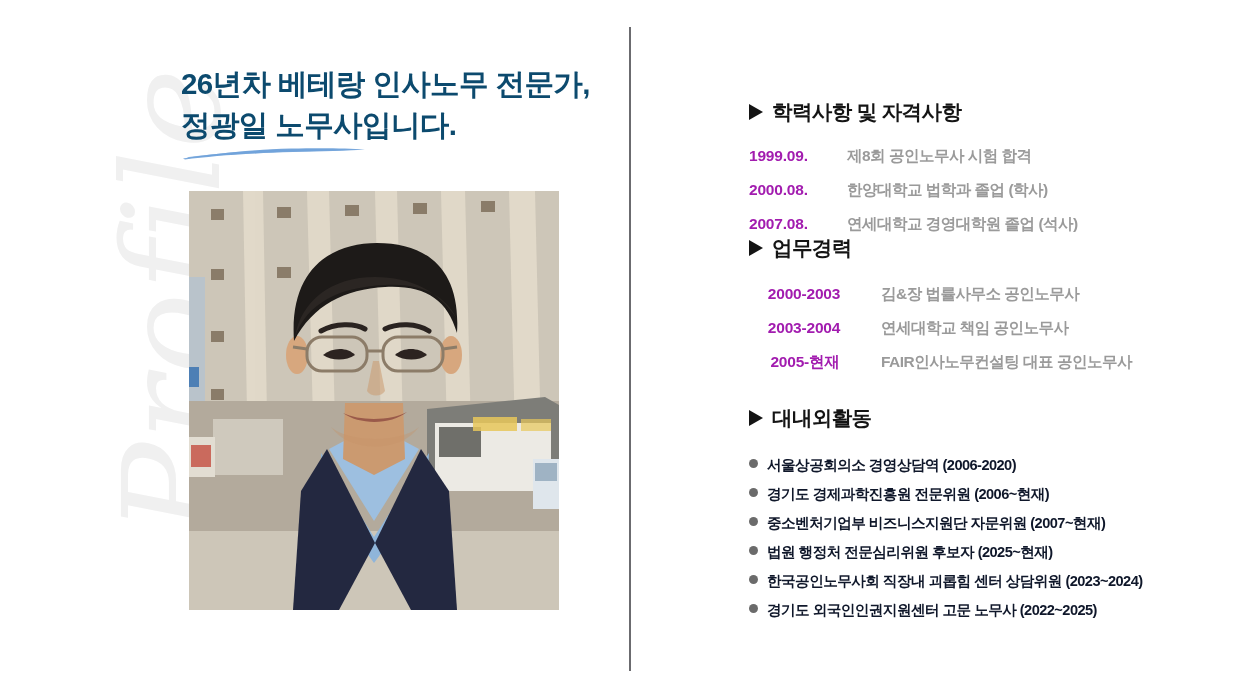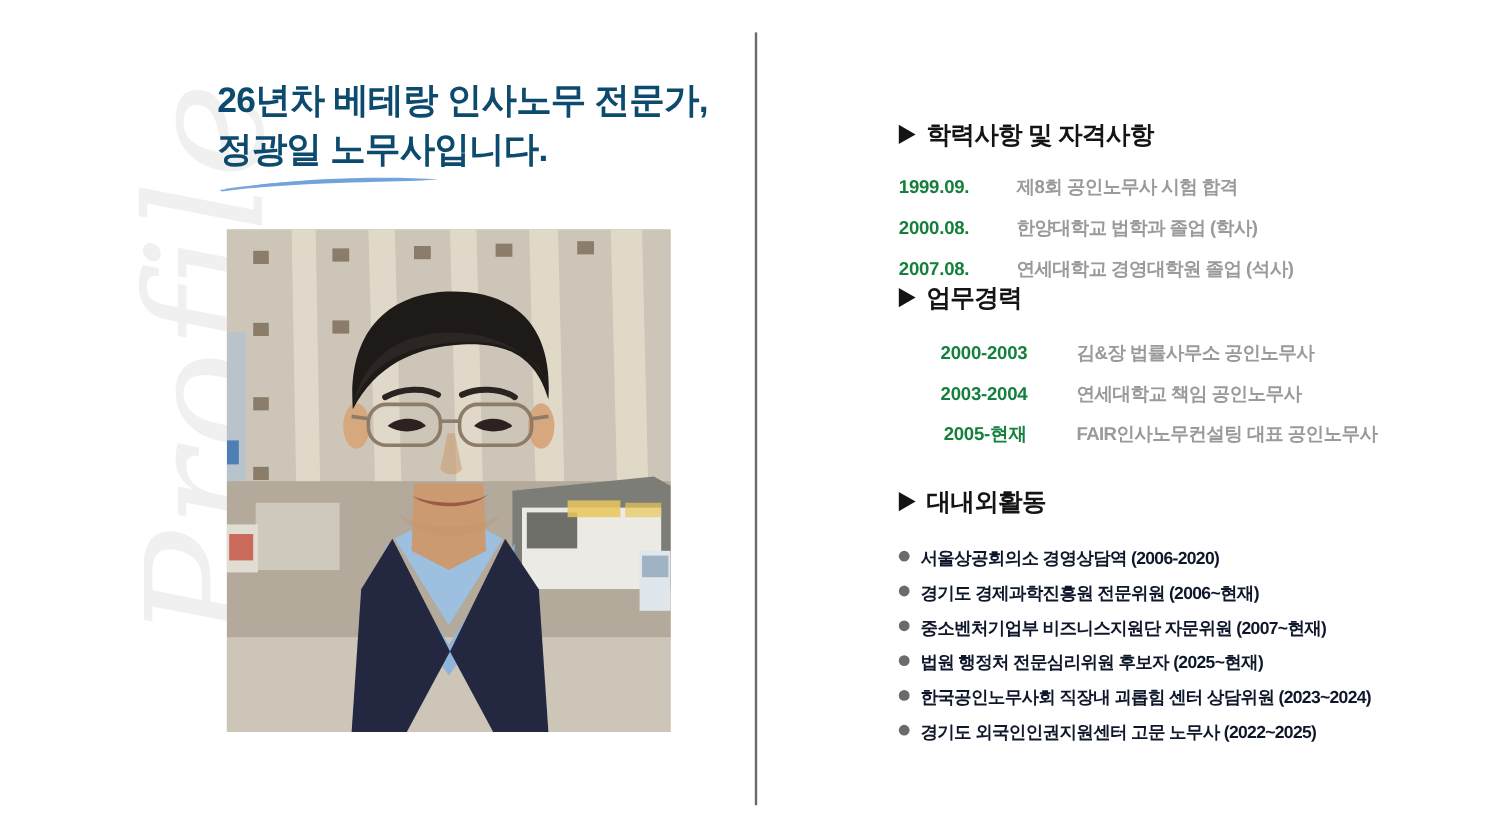--- a/index.html
+++ b/index.html
@@ -127,38 +127,38 @@
   .rows { margin-top: 20px; }
 
   .row {
     display: flex;
     align-items: baseline;
     white-space: nowrap;
   }
   .row .when {
     font-size: 15.5px;
     font-weight: 700;
-    color: #15803d;
+    color: #a21caf;
     letter-spacing: -0.2px;
     flex: 0 0 auto;
   }
   .row .what {
     font-size: 15.5px;
     font-weight: 700;
     color: #9a9a9a;
     letter-spacing: -0.5px;
   }
 
   
   .edu .row { height: 34px; }
   .edu .row .when { width: 92px; }
   .edu .row .what { margin-left: 6px; }
 
   
-  .career .rows { margin-top: 22px; margin-left: 16px; }
+  .career .rows { margin-top: 22px; }
   .career .row { height: 34px; }
   .career .row .when { width: 110px; }
   .career .row .what { margin-left: 22px; }
   .career .row.shift .when { padding-left: 2px; }
 
   
   .activ .rows { margin-top: 24px; }
   .bullet-row {
     display: flex;
     align-items: baseline;

